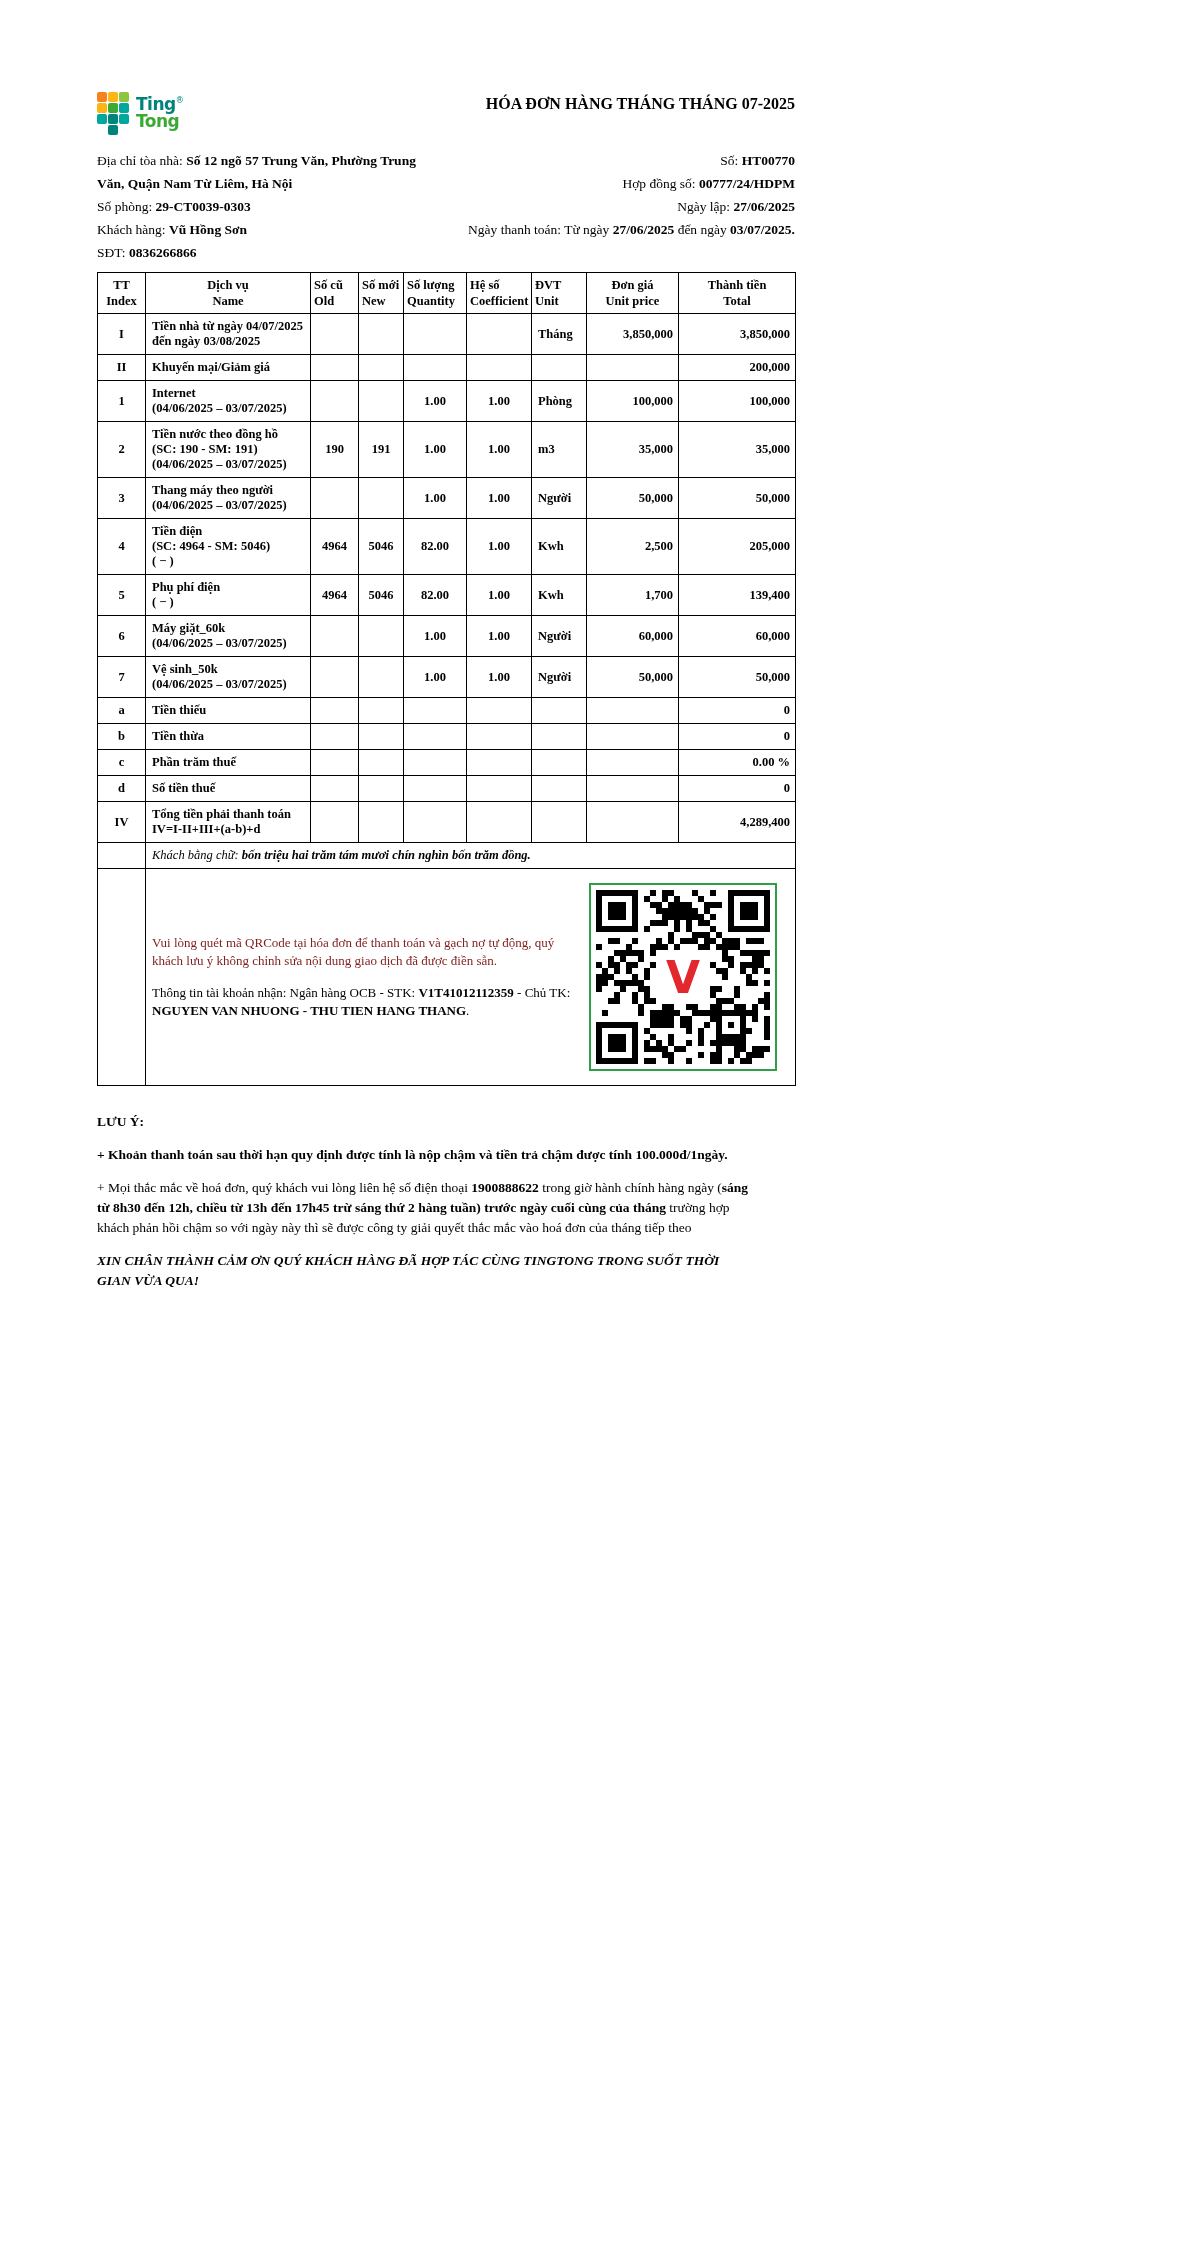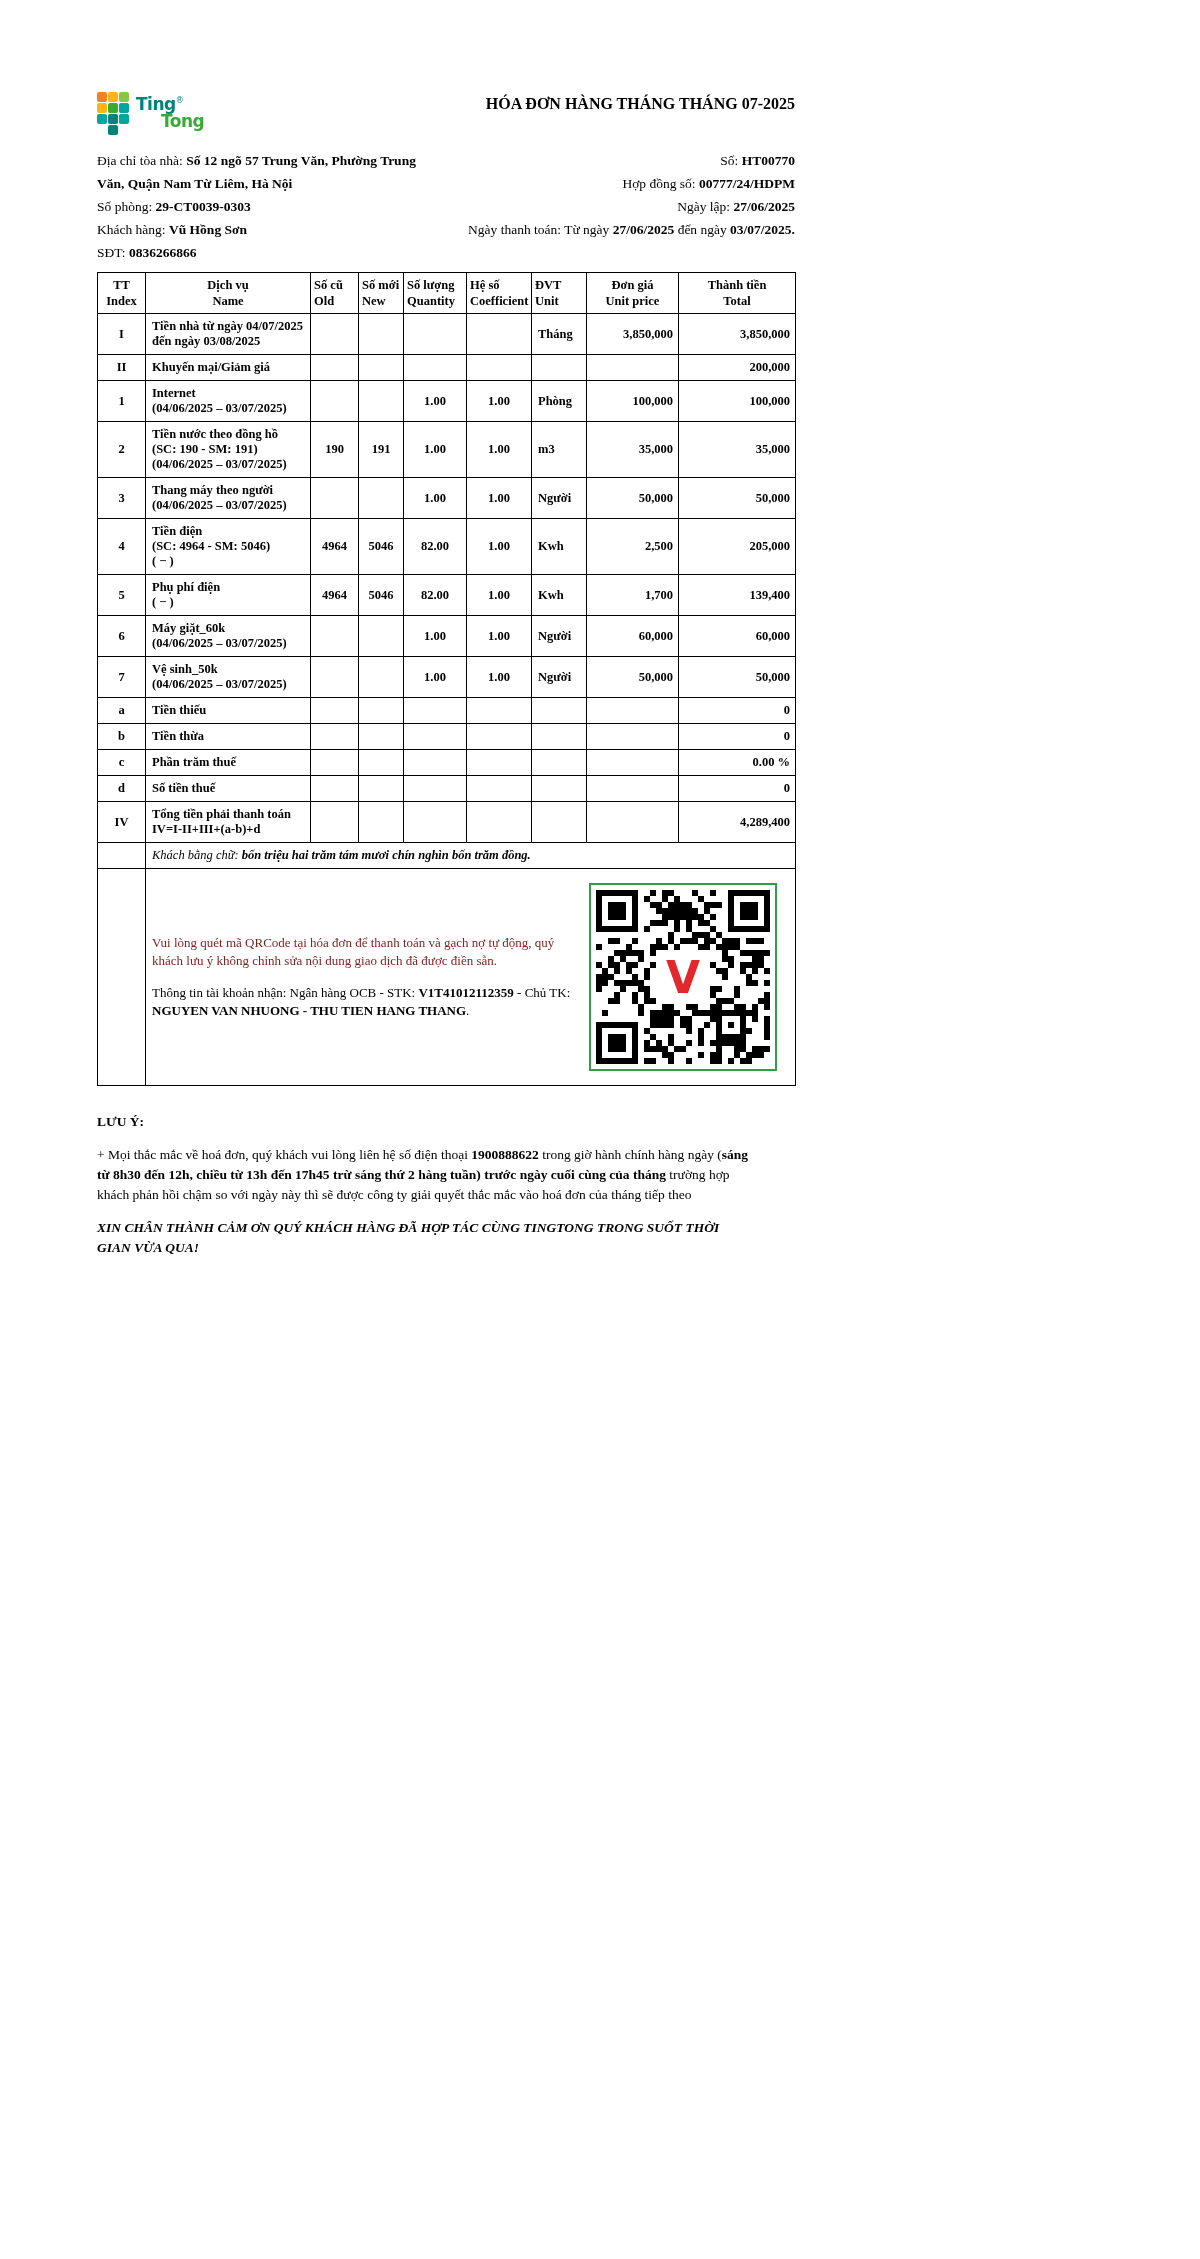--- a/index.html
+++ b/index.html
@@ -66,21 +66,21 @@
           <div class="px" style="background-color: rgb(58, 170, 53);"></div>
           <div class="px" style="background-color: rgb(0, 167, 157);"></div>
           <div class="px" style="background-color: rgb(0, 167, 157);"></div>
           <div class="px" style="background-color: rgb(0, 131, 123);"></div>
           <div class="px" style="background-color: rgb(0, 167, 157);"></div>
           <div class="px px-empty"></div>
           <div class="px" style="background-color: rgb(0, 131, 123);"></div>
         </div>
         <div class="logo-words">
           <div style="color: rgb(0, 131, 123);"><span>Ting</span><sup>®</sup></div>
-          <div style="color: rgb(58, 170, 53); margin-left: 25px;">Tong</div>
+          <div style="color: rgb(58, 170, 53);">Tong</div>
         </div>
       </div>
       <div class="title">HÓA ĐƠN HÀNG THÁNG THÁNG 07-2025</div>
     </div>
 
     <div class="info-row">
       <div class="info-left">
           <div class="info-line"><span>Địa chỉ tòa nhà: </span><span class="b">Số 12 ngõ 57 Trung Văn, Phường Trung Văn, Quận Nam Từ Liêm, Hà Nội</span></div>
           <div class="info-line"><span>Số phòng: </span><span class="b">29-CT0039-0303</span></div>
           <div class="info-line"><span>Khách hàng: </span><span class="b">Vũ Hồng Sơn</span></div>
@@ -607,18 +607,19 @@
                   </svg>
               </div>
             </div>
           </td>
         </tr>
       </tbody>
     </table>
 
     <div class="footer">
       <p class="b">LƯU Ý:</p>
+      <p><span class="b">+ Khoản thanh toán sau thời hạn quy định được tính là nộp chậm và tiền trả chậm được tính 100.000đ/1ngày.</span></p>
       <p><span>+ Mọi thắc mắc về hoá đơn, quý khách vui lòng liên hệ số điện thoại </span><span class="b">1900888622</span><span> trong giờ hành chính hàng ngày (</span><span class="b">sáng từ 8h30 đến 12h, chiều từ 13h đến 17h45 trừ sáng thứ 2 hàng tuần)</span><span> </span><span class="b">trước ngày cuối cùng của tháng</span><span> trường hợp khách phản hồi chậm so với ngày này thì sẽ được công ty giải quyết thắc mắc vào hoá đơn của tháng tiếp theo</span></p>
       <p class="thanks">XIN CHÂN THÀNH CẢM ƠN QUÝ KHÁCH HÀNG ĐÃ HỢP TÁC CÙNG TINGTONG TRONG SUỐT THỜI GIAN VỪA QUA!</p>
     </div>
 
   </div>
 </div>
 
 </body></html>

